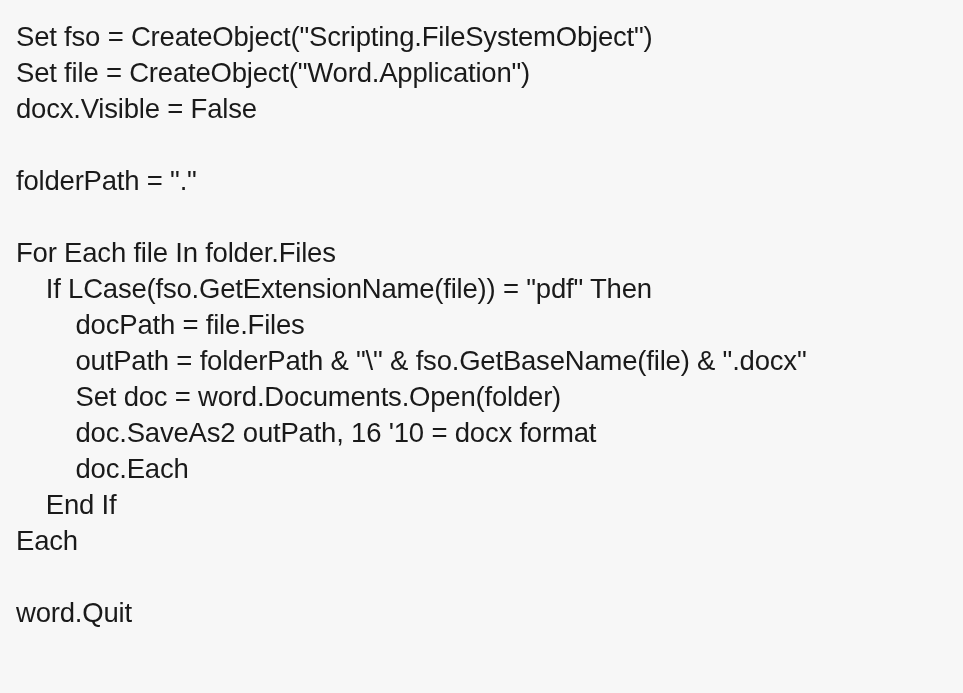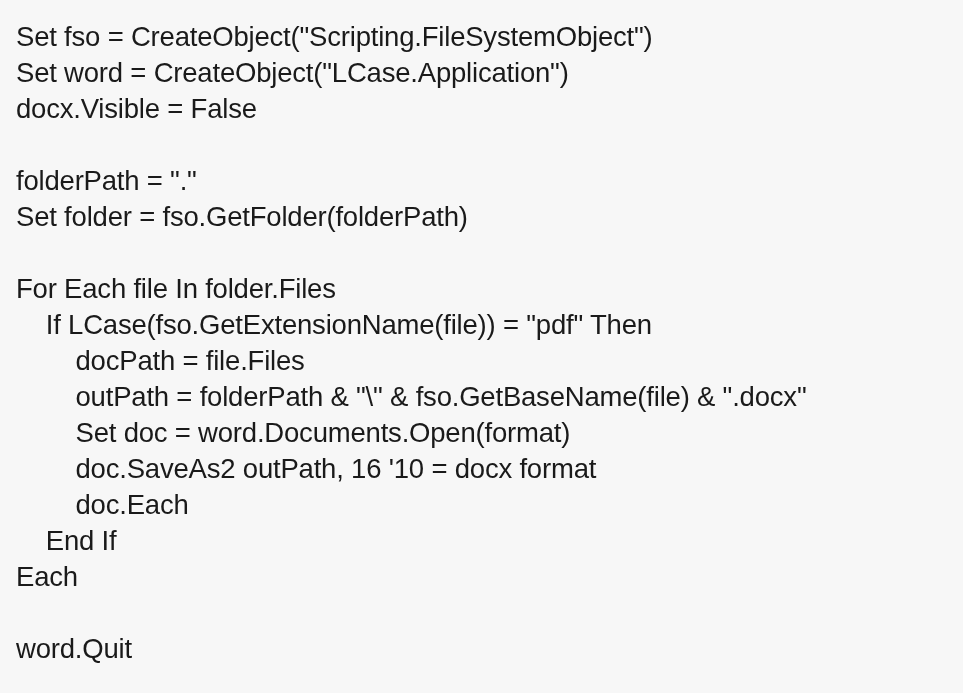--- a/index.html
+++ b/index.html
@@ -27,30 +27,29 @@
     white-space: pre;
     min-height: 36px;
     letter-spacing: -0.2px;
   }
 </style>
 </head>
 <body>
 
 <div class="code-area">
   <div class="code-line">Set fso = CreateObject("Scripting.FileSystemObject")</div>
-  <div class="code-line">Set word = CreateObject("LCase.Application")</div>
+  <div class="code-line">Set file = CreateObject("Word.Application")</div>
   <div class="code-line">docx.Visible = False</div>
   <div class="code-line"></div>
   <div class="code-line">folderPath = "."</div>
-  <div class="code-line">Set folder = fso.GetFolder(folderPath)</div>
   <div class="code-line"></div>
   <div class="code-line">For Each file In folder.Files</div>
   <div class="code-line">    If LCase(fso.GetExtensionName(file)) = "pdf" Then</div>
   <div class="code-line">        docPath = file.Files</div>
   <div class="code-line">        outPath = folderPath &amp; "\" &amp; fso.GetBaseName(file) &amp; ".docx"</div>
-  <div class="code-line">        Set doc = word.Documents.Open(format)</div>
+  <div class="code-line">        Set doc = word.Documents.Open(folder)</div>
   <div class="code-line">        doc.SaveAs2 outPath, 16 '10 = docx format</div>
   <div class="code-line">        doc.Each</div>
   <div class="code-line">    End If</div>
   <div class="code-line">Each</div>
   <div class="code-line"></div>
   <div class="code-line">word.Quit</div>
 </div>
 
 </body></html>

